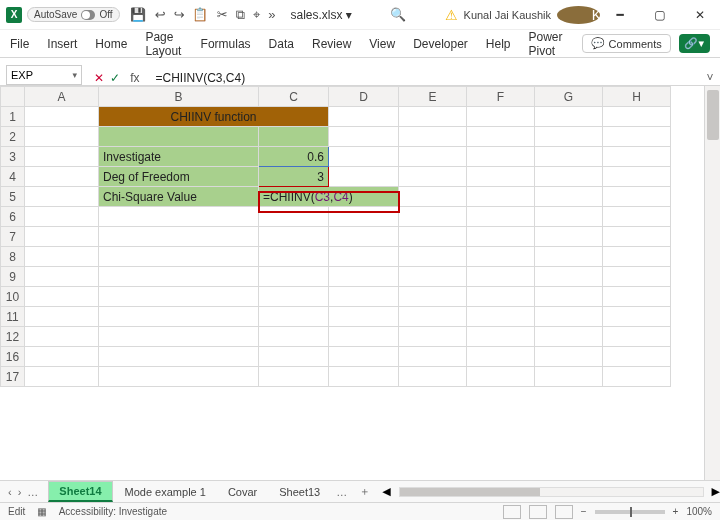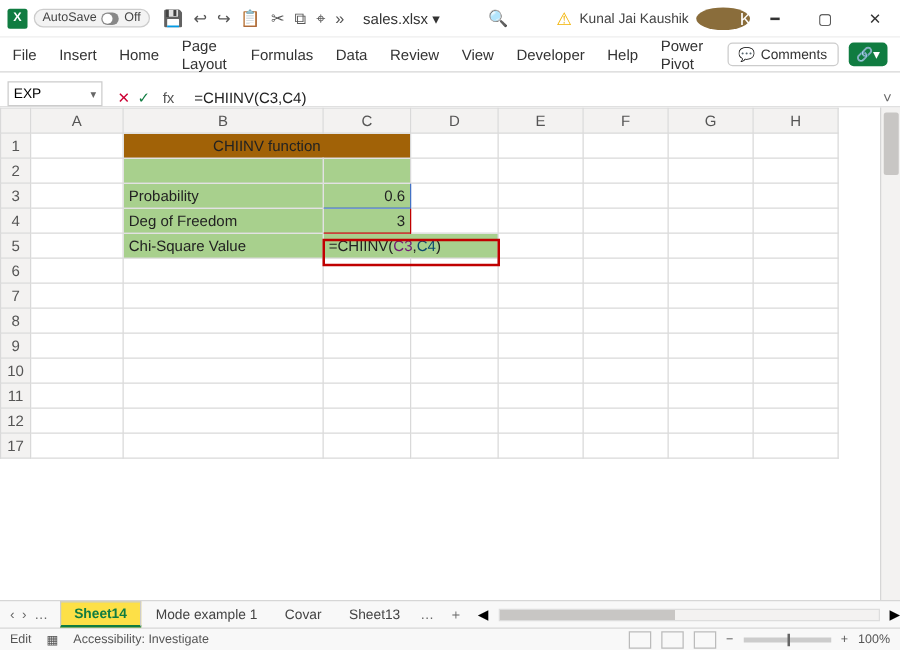--- a/index.html
+++ b/index.html
@@ -42,27 +42,27 @@
   th.corner { background:#f3f2f1; width:24px;}
   th.rowhdr { background:#f3f2f1; width:24px; text-align:center;}
   .col-A{width:74px;} .col-B{width:160px;} .col-C{width:70px;} .col-D{width:70px;} .col-E{width:68px;} .col-F{width:68px;} .col-G{width:68px;} .col-H{width:68px;}
   .chiinv-title{ background:#a16207; color:#000; text-align:center;}
   .green-cell{ background:#a8d08d; }
   .green-cell.right{ text-align:right; }
   .c3-box{ border:1px solid #4472c4 !important; }
   .c4-box{ border:1px solid #c00000 !important; }
   .formula-cell{ background:#a8d08d; color:#000;}
   .formula-outline{ position:absolute; border:2px solid #c00000; pointer-events:none;}
-  .ref-blue{ color:#701a75;} .ref-red{ color:#0c4a6e;margin-top:24px;}
+  .ref-blue{ color:#701a75;} .ref-red{ color:#701a75;margin-top:24px;}
   .vscroll { width:16px; background:#f3f2f1; border-left:1px solid #d6d6d6; position:relative;}
   .vscroll .thumb { position:absolute; top:4px; left:2px; width:12px; height:50px; background:#c8c6c4; border-radius:2px;}
   .sheet-tabs { height:22px; display:flex; align-items:center; border-top:1px solid #d6d6d6; font-size:11px; background:#f8f8f8;}
   .navset { display:flex; gap:6px; padding:0 8px; color:#666;}
   .stab { padding:3px 10px; border:1px solid #ccc; border-bottom:none; background:#fff; margin-left:2px; color:#444;}
-  .stab.active { background:#fde047; border-bottom:2px solid #107c41; color:#107c41; font-weight:600;}
+  .stab.active { background:#86efac; border-bottom:2px solid #107c41; color:#107c41; font-weight:600;}
   .stab.plain { border:none; background:transparent;}
   .tab-add { padding:0 6px; color:#666;}
   .hscroll { flex:1; margin:0 8px; height:10px; background:#f3f2f1; position:relative; border:1px solid #ddd;}
   .hscroll .hthumb{ position:absolute; left:0; top:0; height:100%; width:140px; background:#c8c6c4;}
   .statusbar { height:18px; display:flex; align-items:center; font-size:10px; color:#555; border-top:1px solid #d6d6d6; padding:0 8px; gap:12px; background:#f8f8f8;}
   .statusbar .right { margin-left:auto; display:flex; align-items:center; gap:8px;}
   .viewbtn { width:18px; height:14px; border:1px solid #bbb; display:inline-block;}
   .zoom-slider { width:70px; height:4px; background:#ccc; position:relative;}
   .zoom-slider::after{content:""; position:absolute; left:50%; top:-3px; width:2px; height:10px; background:#666;}
 </style>
@@ -174,21 +174,21 @@
         <td class="green-cell"></td>
         <td></td>
             <td></td>
             <td></td>
             <td></td>
             <td></td>
       </tr>
       <tr>
         <th class="rowhdr">3</th>
         <td></td>
-        <td class="green-cell">Probability</td>
+        <td class="green-cell">Investigate</td>
         <td class="green-cell right c3-box">0.6</td>
         <td></td>
             <td></td>
             <td></td>
             <td></td>
             <td></td>
       </tr>
       <tr>
         <th class="rowhdr">4</th>
         <td></td>
@@ -271,20 +271,31 @@
             <td></td>
             <td></td>
             <td></td>
             <td></td>
             <td></td>
             <td></td>
             <td></td>
           </tr>
       <tr>
             <th class="rowhdr">12</th>
+            <td></td>
+            <td></td>
+            <td></td>
+            <td></td>
+            <td></td>
+            <td></td>
+            <td></td>
+            <td></td>
+          </tr>
+      <tr>
+            <th class="rowhdr">16</th>
             <td></td>
             <td></td>
             <td></td>
             <td></td>
             <td></td>
             <td></td>
             <td></td>
             <td></td>
           </tr>
       <tr>

